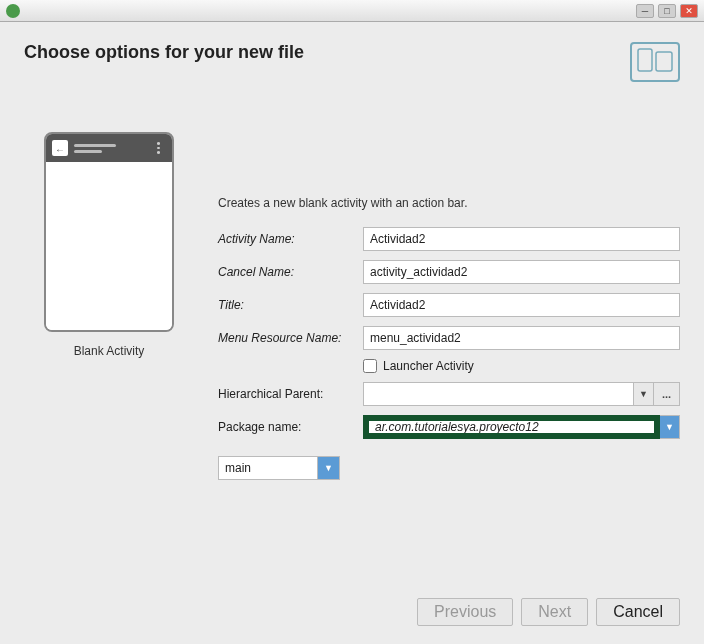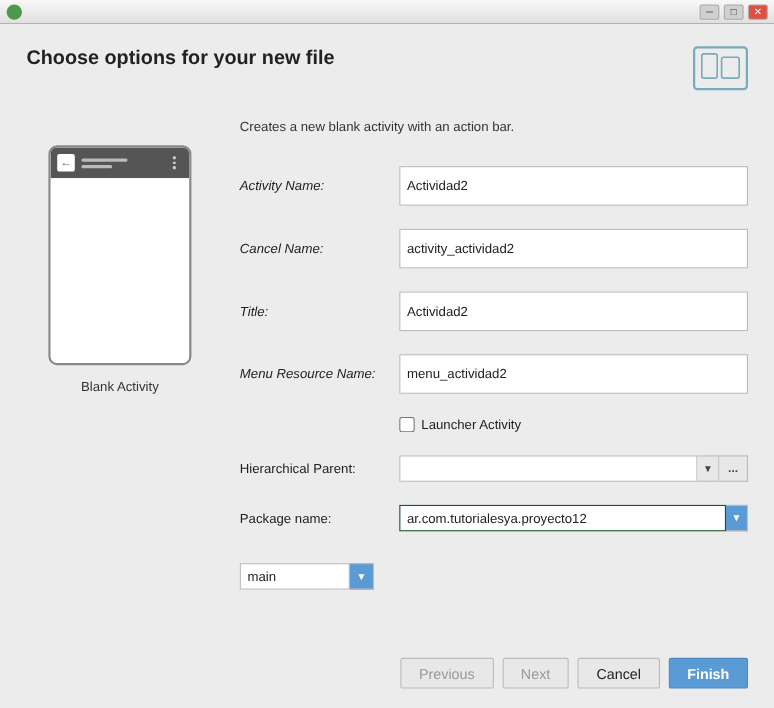--- a/index.html
+++ b/index.html
@@ -185,22 +185,23 @@
       margin-top: 12px;
       font-size: 12px;
       color: #333;
       text-align: center;
     }
 
     .right-panel {
       flex: 1;
       display: flex;
       flex-direction: column;
-      gap: 13px;
+      gap: 1px;
       padding-top: 0;
+      justify-content: center;
     }
 
     .description-text {
       font-size: 12px;
       color: #333;
       margin-bottom: 16px;
       margin-top: 6px;
     }
 
     .form-row {
@@ -212,21 +213,21 @@
     .form-label {
       width: 145px;
       font-size: 12px;
       color: #222;
       flex-shrink: 0;
       font-style: italic;
     }
 
     .form-input {
       flex: 1;
-      height: 36px;
+      height: 24px;
       border: 1px solid #bbb;
       background: white;
       padding: 2px 6px;
       font-size: 12px;
       color: #222;
       outline: none;
     }
 
     .checkbox-row {
       display: flex;
@@ -315,27 +316,28 @@
     }
 
     .package-select-container {
       flex: 1;
       display: flex;
     }
 
     .package-select {
       flex: 1;
       height: 24px;
-      border: 1px solid #14532d;
+      border: 6px solid #14532d;
       background: white;
       padding: 0 6px;
       font-size: 12px;
       color: #222;
       appearance: none;
       outline: none;
+      font-style: italic;
     }
 
     .package-dropdown-btn {
       width: 20px;
       height: 24px;
       border: 1px solid #bbb;
       border-left: none;
       background: #5b9bd5;
       cursor: pointer;
       display: flex;
@@ -395,21 +397,21 @@
       align-items: center;
       padding: 12px 24px 18px 24px;
       gap: 8px;
     }
 
     .btn {
       height: 28px;
       padding: 0 16px;
       border: 1px solid #bbb;
       background: #e8e8e8;
-      font-size: 13px;
+      font-size: 16px;
       color: #222;
       cursor: pointer;
       border-radius: 2px;
     }
 
     .btn-primary {
       background: #5b9bd5;
       border-color: #4a8ac4;
       color: white;
       font-weight: bold;
@@ -522,15 +524,14 @@
         </div>
       </div>
     </div>
   </div>
 
   <div class="dialog-footer">
     <div class="spacer"></div>
     <button class="btn btn-disabled">Previous</button>
     <button class="btn btn-disabled">Next</button>
     <button class="btn">Cancel</button>
-    <button class="btn btn-primary">Finish</button>
   </div>
 </div>
 
 </body></html>

